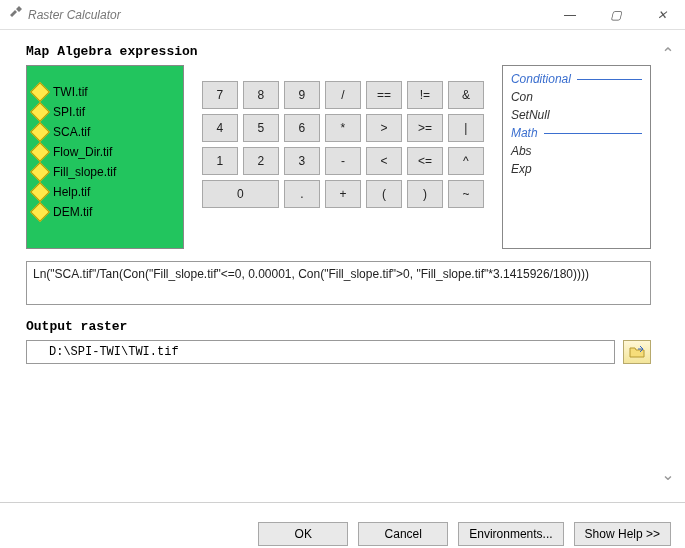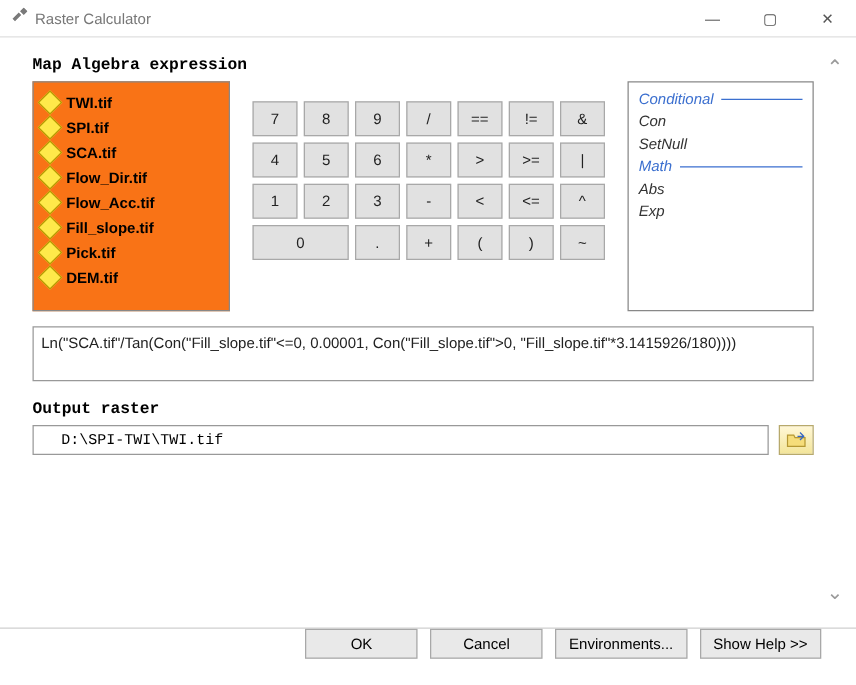--- a/index.html
+++ b/index.html
@@ -11,20 +11,21 @@
     height: 548px;
     overflow: hidden;
   }
   .titlebar {
     height: 30px;
     border-bottom: 1px solid #e0e0e0;
     display: flex;
     align-items: center;
     padding-left: 8px;
     color: #777;
+    font-style: italic;
   }
   .titlebar .hammer { margin-right: 6px; }
   .winctrls { margin-left: auto; display: flex; }
   .winctrls div {
     width: 46px; height: 30px;
     display: flex; align-items: center; justify-content: center;
     color: #555;
   }
   .content {
     position: relative;
@@ -36,24 +37,23 @@
     font-weight: bold;
     font-size: 13px;
     color: #000;
     margin-bottom: 6px;
     margin-top: 4px;
   }
   .top-row { display: flex; gap: 18px; margin-bottom: 12px; }
   .layer-list {
     width: 178px; height: 184px;
     border: 1px solid #888;
-    background: #f97316;
+    background: #22c55e;
     overflow-y: scroll;
-    padding: 6px 0;
-    font-weight: bold;
+    padding: 16px 0;
   }
   .layer-item { display: flex; align-items: center; padding: 1px 4px; gap: 4px; }
   .diamond {
     width: 14px; height: 14px;
     display: inline-block;
     transform: rotate(45deg);
     background: #ffe94a;
     border: 1px solid #b59900;
     margin: 2px;
   }
@@ -103,22 +103,22 @@
   .side-arrow {
     position: absolute; right: 10px;
     width: 14px; color: #9a9a9a;
     font-size: 16px; text-align: center;
   }
   .side-arrow.up { top: 14px; }
   .side-arrow.down { bottom: 18px; }
   .bottom-bar {
     height: 44px;
     border-top: 1px solid #d0d0d0;
-    display: flex; justify-content: flex-end; align-items: flex-start;
-    gap: 10px; padding-right: 28px;
+    display: flex; justify-content: flex-end; align-items: flex-end;
+    gap: 10px; padding-right: 14px;
   }
   .bbtn {
     min-width: 90px; height: 24px;
     background: #e9e9e9;
     border: 1px solid #a8a8a8;
     font-size: 12px;
     padding: 0 10px;
     display: flex; align-items: center; justify-content: center;
   }
   ::-webkit-scrollbar { width: 16px; background: #efefef; }
@@ -160,29 +160,25 @@
         <div class="layer-item">
           <span class="diamond"></span>
           <span>SCA.tif</span>
         </div>
         <div class="layer-item">
           <span class="diamond"></span>
           <span>Flow_Dir.tif</span>
         </div>
         <div class="layer-item">
           <span class="diamond"></span>
-          <span>Flow_Acc.tif</span>
-        </div>
-        <div class="layer-item">
-          <span class="diamond"></span>
           <span>Fill_slope.tif</span>
         </div>
         <div class="layer-item">
           <span class="diamond"></span>
-          <span>Pick.tif</span>
+          <span>Help.tif</span>
         </div>
         <div class="layer-item">
           <span class="diamond"></span>
           <span>DEM.tif</span>
         </div>
       </div>
     <div class="keypad" id="keypad">
         <div class="kbtn">7</div>
         <div class="kbtn">8</div>
         <div class="kbtn">9</div>

